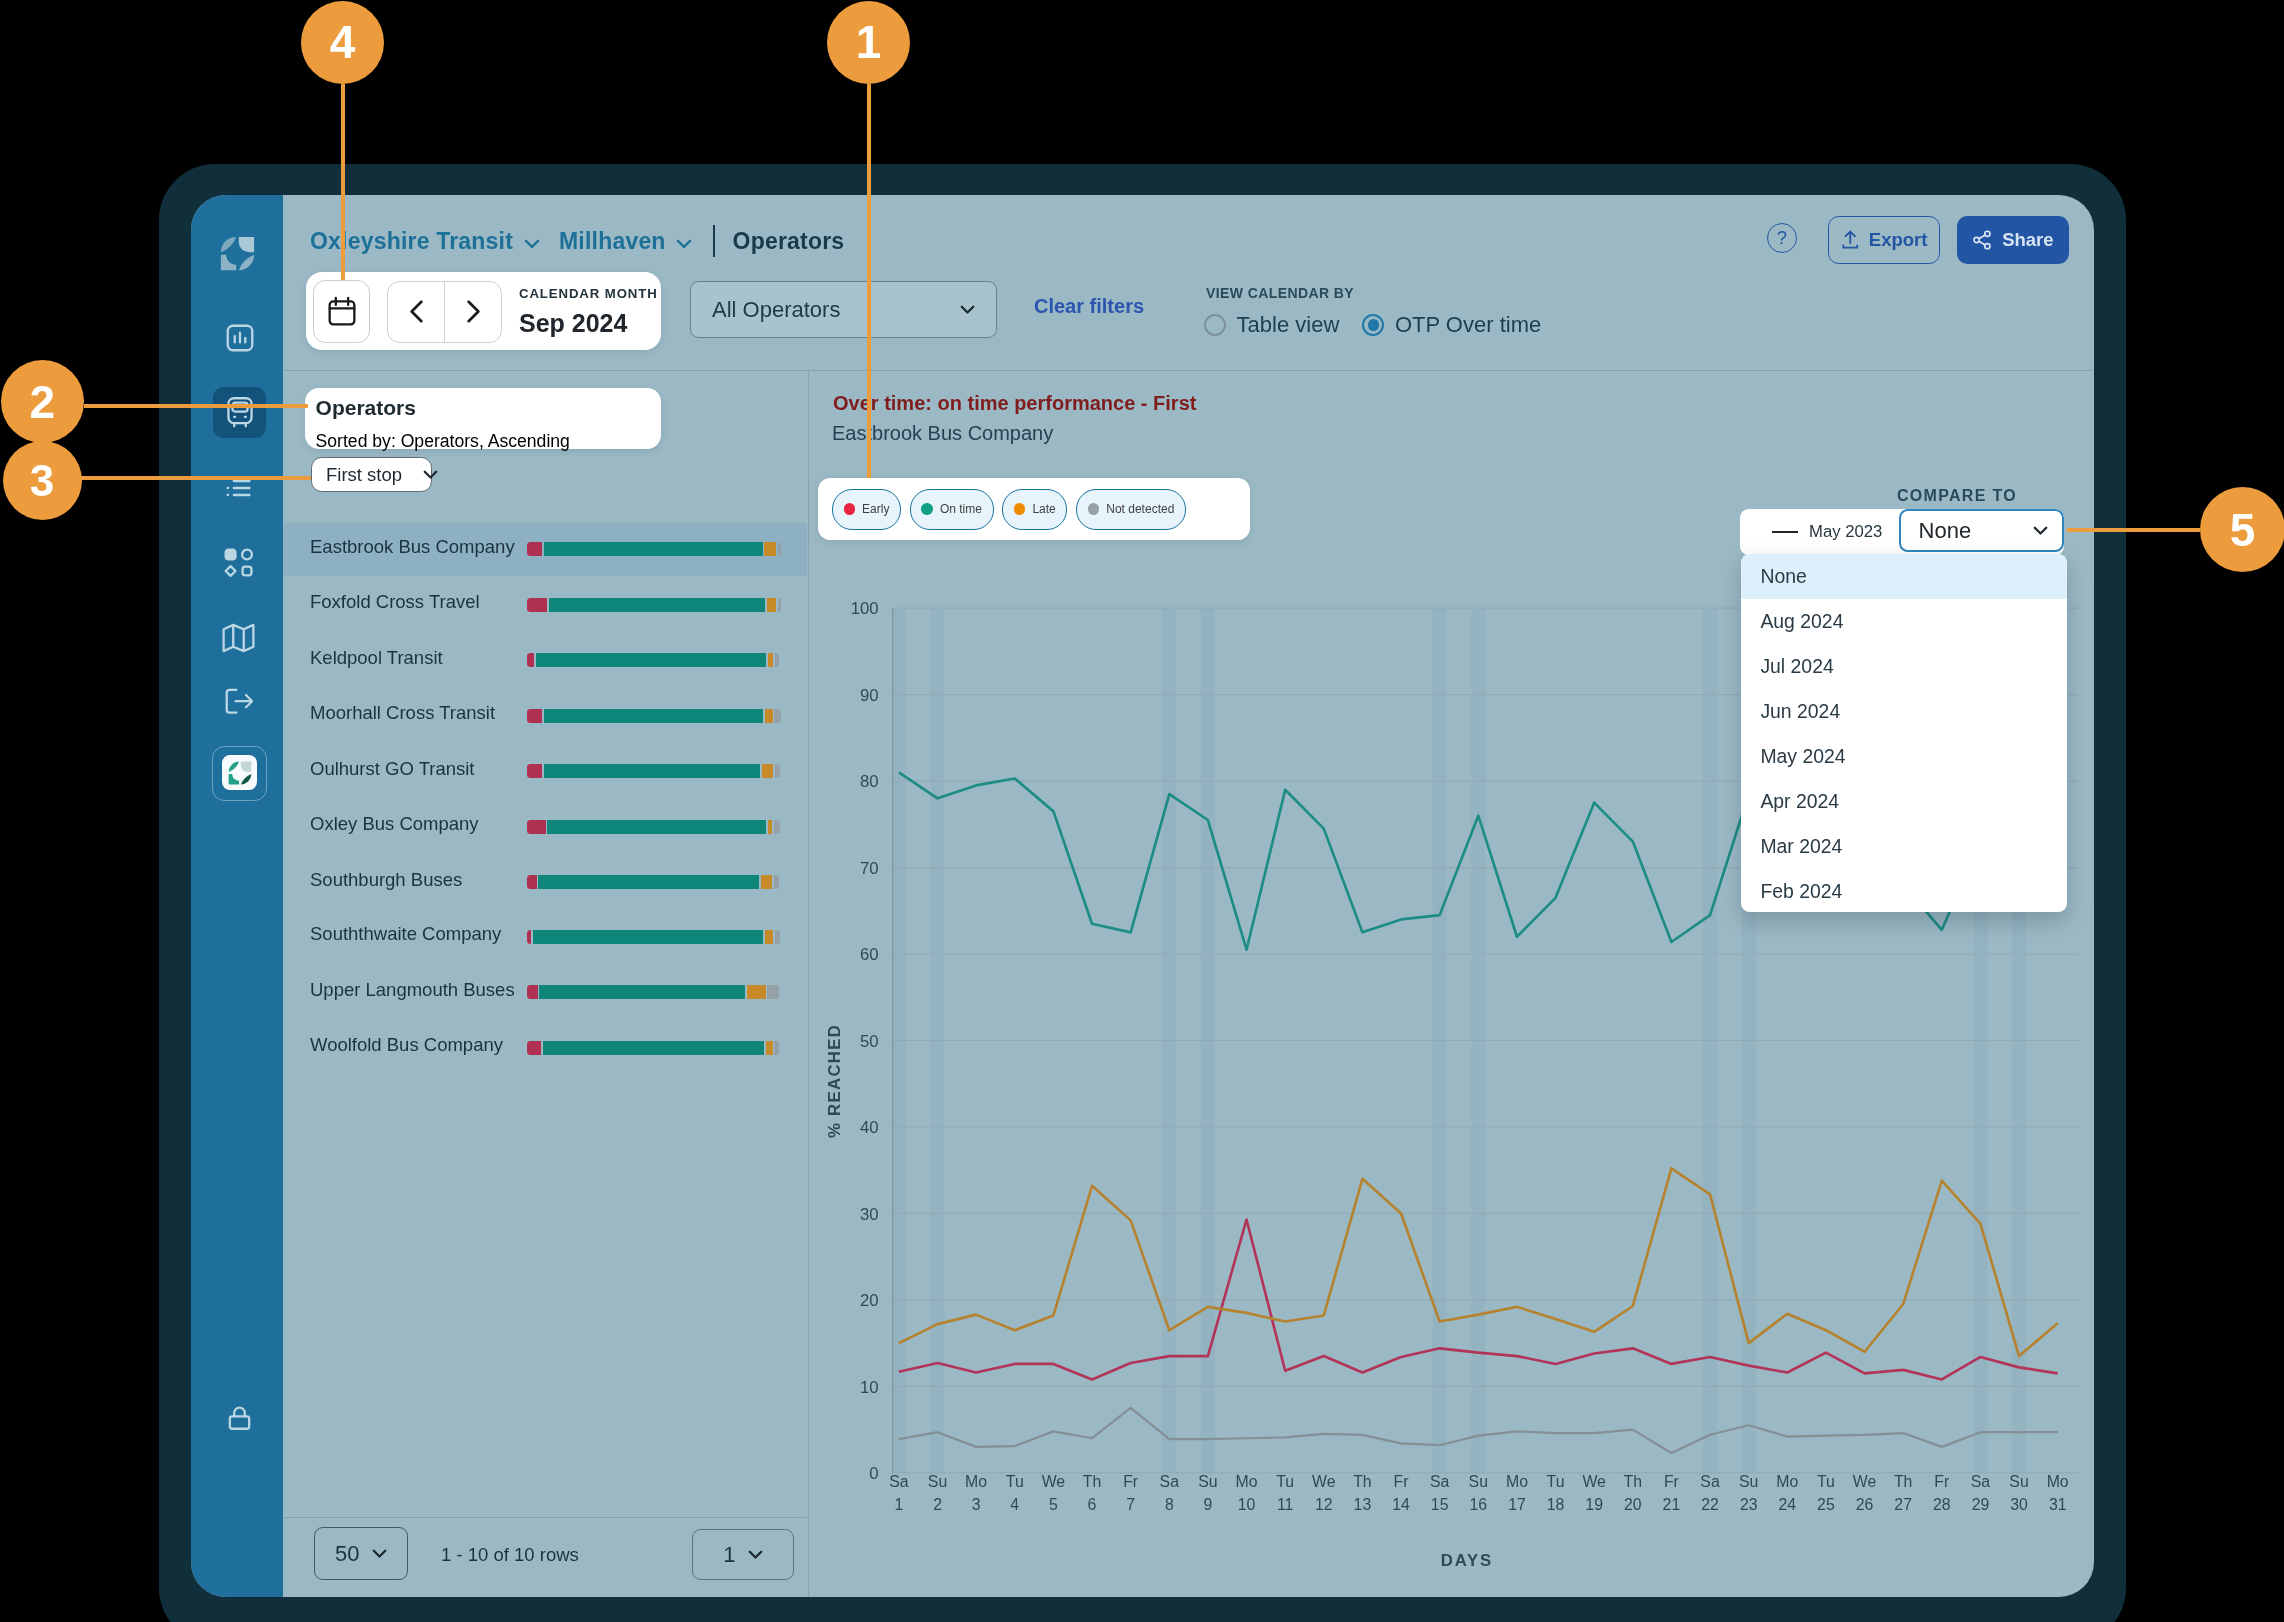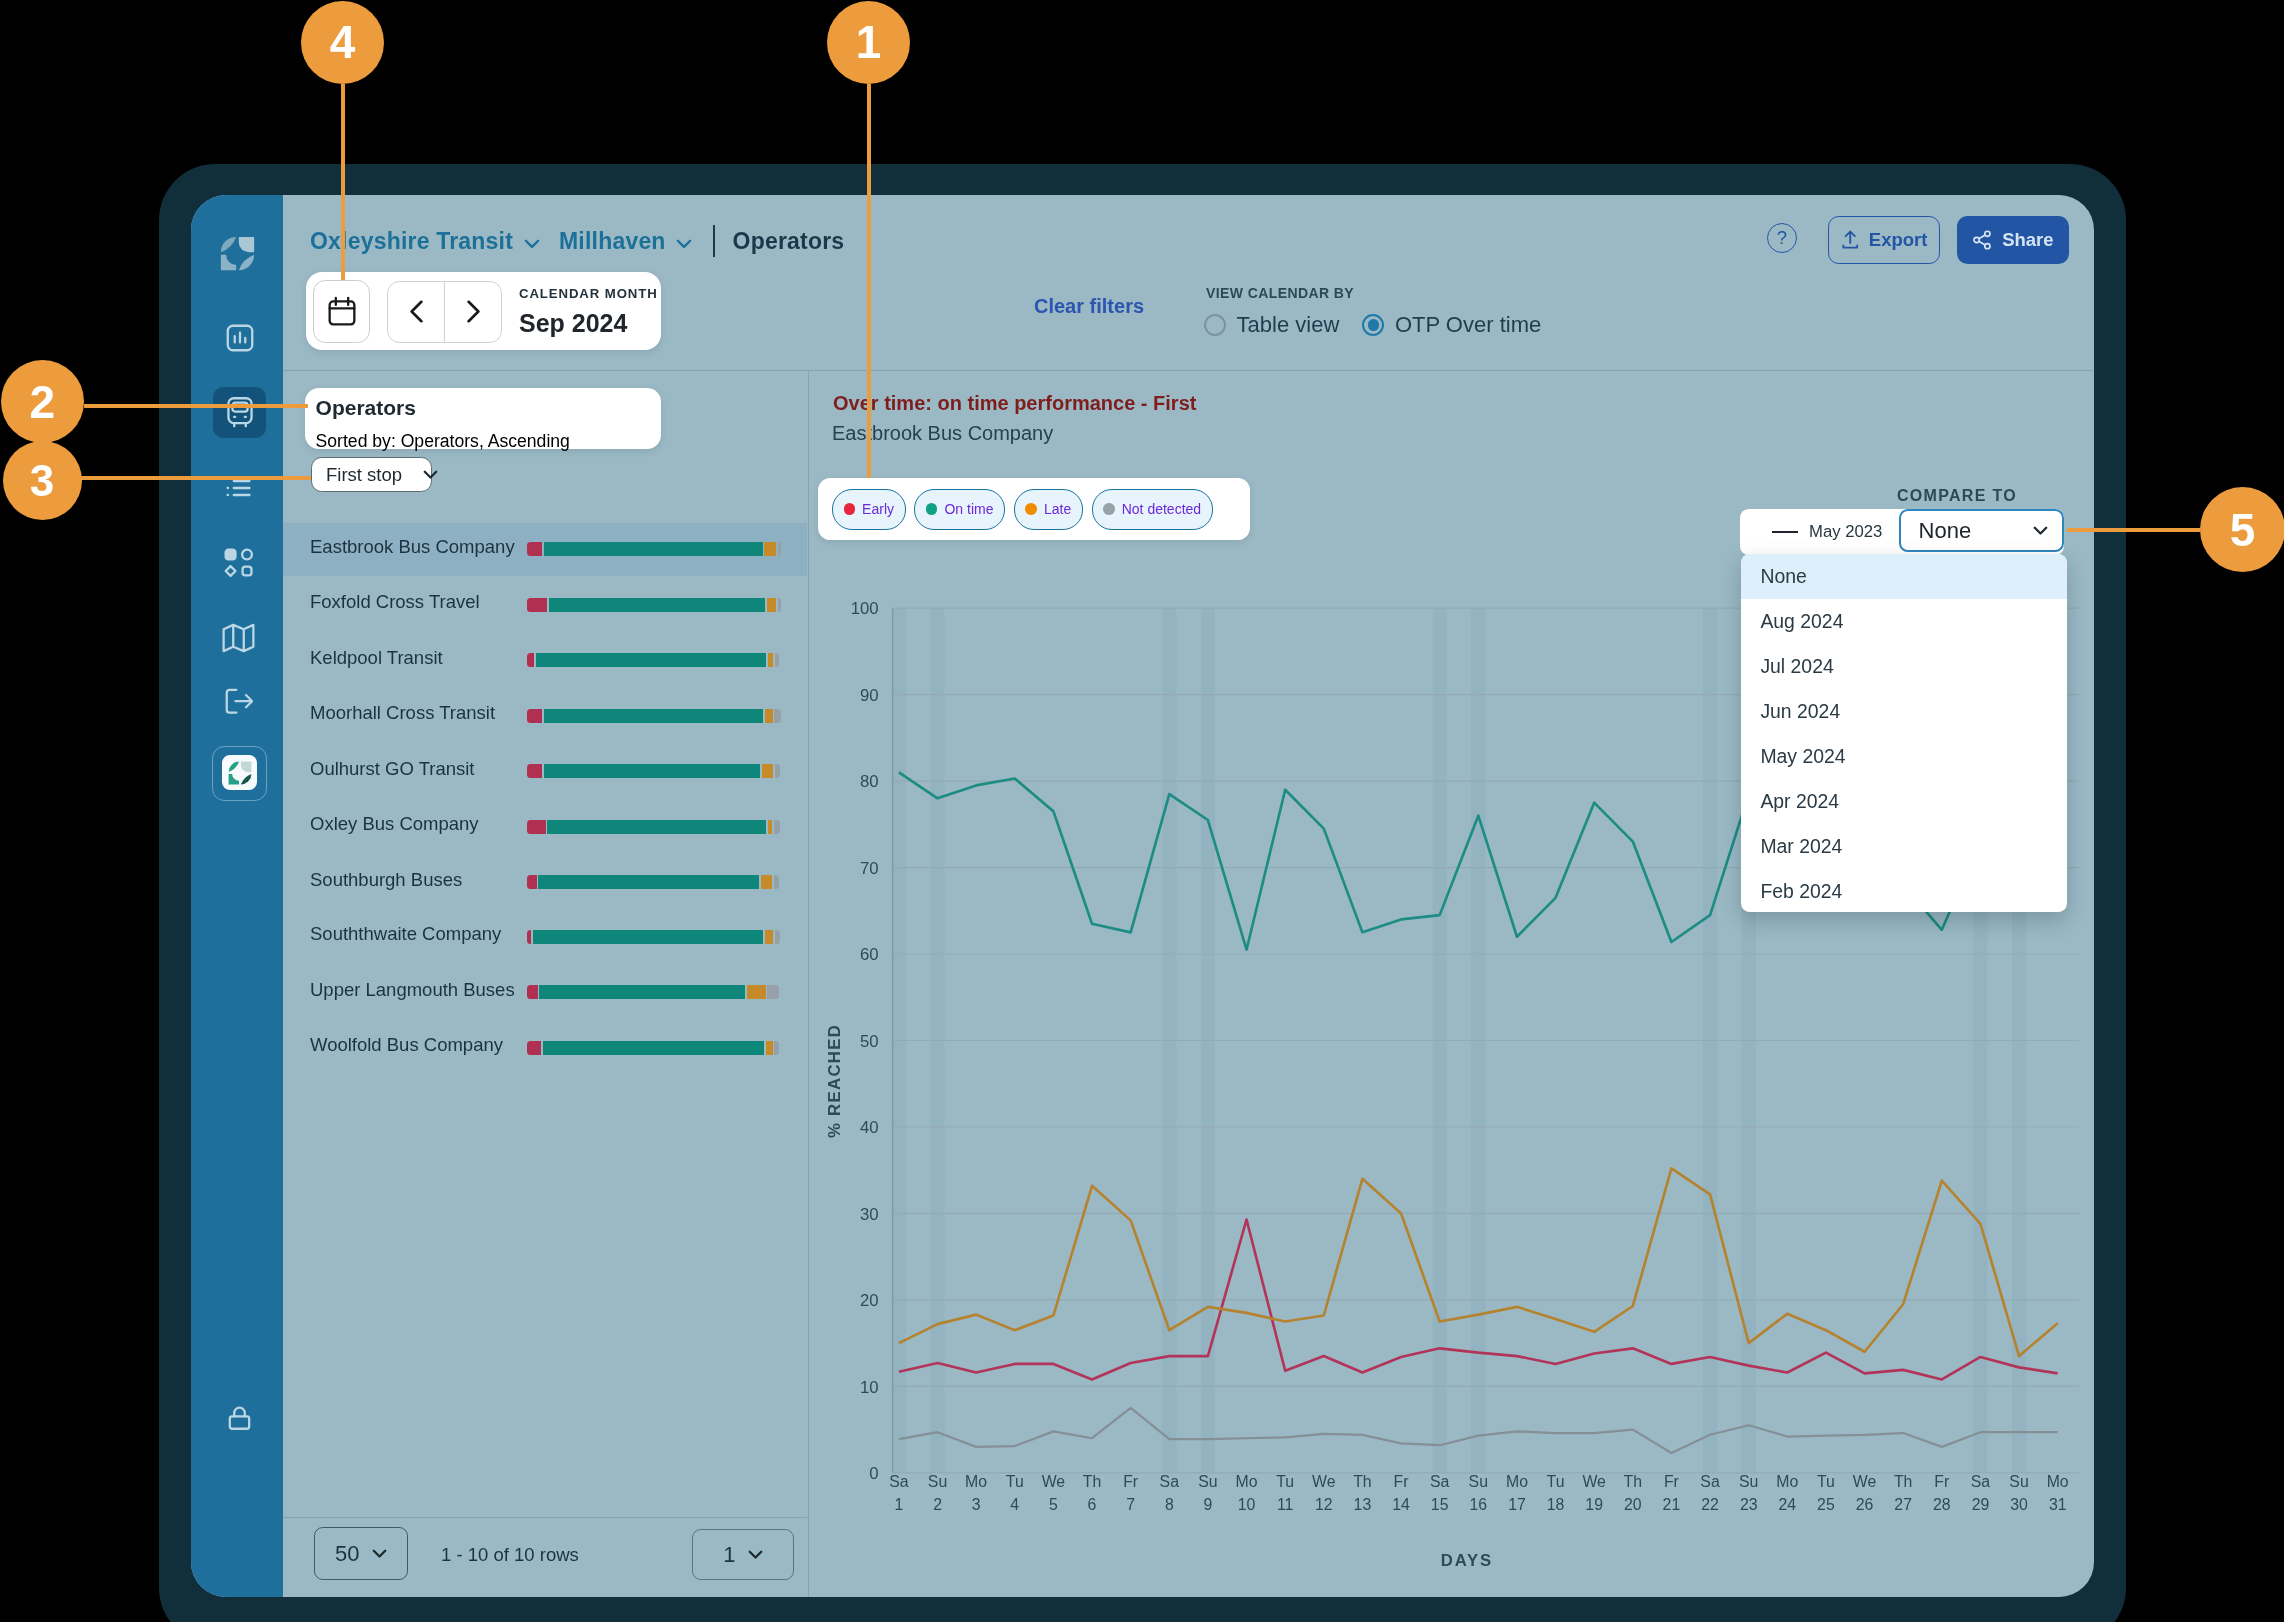--- a/index.html
+++ b/index.html
@@ -43,21 +43,21 @@
 .opbar{position:absolute;left:336px;width:254px;height:14px;display:flex;gap:1.8px}
 .opbar div{height:14px}
 .opbar div:first-child{border-radius:3.5px 0 0 3.5px}
 .opbar div:last-child{border-radius:0 3.5px 3.5px 0}
 .pgdiv{position:absolute;left:92px;top:1322px;width:524px;height:0;border-top:1.3px solid #87a2af}
 .pgbox{position:absolute;border:1.8px solid #3e5867;border-radius:8.8px;color:#1c333f;font-size:22px;display:flex;align-items:center;justify-content:center;gap:12.3px}
 .pgtext{position:absolute;left:250px;top:1349px;font-size:18.5px;color:#1c333f}
 .charttitle{position:absolute;left:642px;top:197px;font-size:20px;font-weight:bold;color:#7f1d1d}
 .chartsub{position:absolute;left:641px;top:227px;font-size:20px;color:#24424f}
 .legcard{position:absolute;left:627px;top:283px;width:432px;height:62px;background:#fff;border-radius:12.3px;box-shadow:0 2.6px 7px rgba(20,40,60,.10);display:flex;align-items:center;padding-left:14px;gap:8.8px}
-.chip{height:41px;border:1.8px solid #17749e;border-radius:20px;background:#e8f4fb;display:flex;align-items:center;font-size:14px;color:#6d28d9;padding:0 10.6px;gap:7px;white-space:nowrap}
+.chip{height:41px;border:1.8px solid #17749e;border-radius:20px;background:#e8f4fb;display:flex;align-items:center;font-size:12px;color:#404040;padding:0 10.6px;gap:7px;white-space:nowrap}
 .dot{width:11.5px;height:11.5px;border-radius:50%}
 .chart{position:absolute;left:617px;top:370px}
 .cmplab{position:absolute;left:1706px;top:292px;width:167px;text-align:left;font-size:16px;font-weight:bold;letter-spacing:1.3px;color:#2b4a58}
 .cmpcard{position:absolute;left:1549px;top:314px;width:324px;height:46px;background:#fff;border-radius:8.8px;display:flex;align-items:center}
 .cmpdash{width:25.5px;height:0;border-top:2.6px solid #20262b;margin-left:32px}
 .cmplegend{font-size:16.7px;color:#27373f;margin-left:11.5px}
 .cmpsel{position:absolute;left:1708px;top:314px;width:165px;height:43px;background:#fff;border:2.2px solid #2f86bf;border-radius:8.8px;font-size:22px;color:#20262b;display:flex;align-items:center;padding-left:17.6px;white-space:nowrap}
 .menu{position:absolute;left:1550px;top:359px;width:326px;height:358px;background:#fff;border-radius:8.8px;box-shadow:0 8.8px 21px rgba(10,30,40,.22);overflow:hidden}
 .mitem{height:45px;font-size:19.4px;color:#2a3b45;display:flex;align-items:center;padding-left:19.4px}
 .mitem.sel{background:#dcEFfa}
@@ -144,20 +144,25 @@
         </div>
       <div>
           <svg width="15" height="23" viewBox="0 0 17 26" fill="none" stroke="#1a1a1a" stroke-width="3" stroke-linecap="round" stroke-linejoin="round">
             <path d="M3 2 L14 13 L3 24"></path>
           </svg>
         </div>
     </div>
     <div class="callab">CALENDAR MONTH</div>
     <div class="calmon">Sep 2024</div>
   </div>
+  <div class="allops">All Operators<span style="margin-left:auto;display:flex">
+        <svg width="15" height="9.7" viewBox="0 0 17 11" fill="none" stroke="#1e2a30" stroke-width="2.6" stroke-linecap="round" stroke-linejoin="round">
+          <path d="M2 2 L8.5 8.5 L15 2"></path>
+        </svg>
+      </span></div>
   <div class="clearf">Clear filters</div>
   <div class="vob">VIEW CALENDAR BY</div>
   <div class="radios"><span class="rad"></span>Table view<span class="rad on" style="margin-left:23px"></span>OTP Over time</div>
   <div class="hdiv"></div>
     <div class="vdiv"></div>
   <div class="opscard">
       <div class="t">Operators</div>
       <div class="s">Sorted by: Operators, Ascending</div>
     </div>
   <div class="fstop">First stop<span style="margin-left:21px;display:flex">

